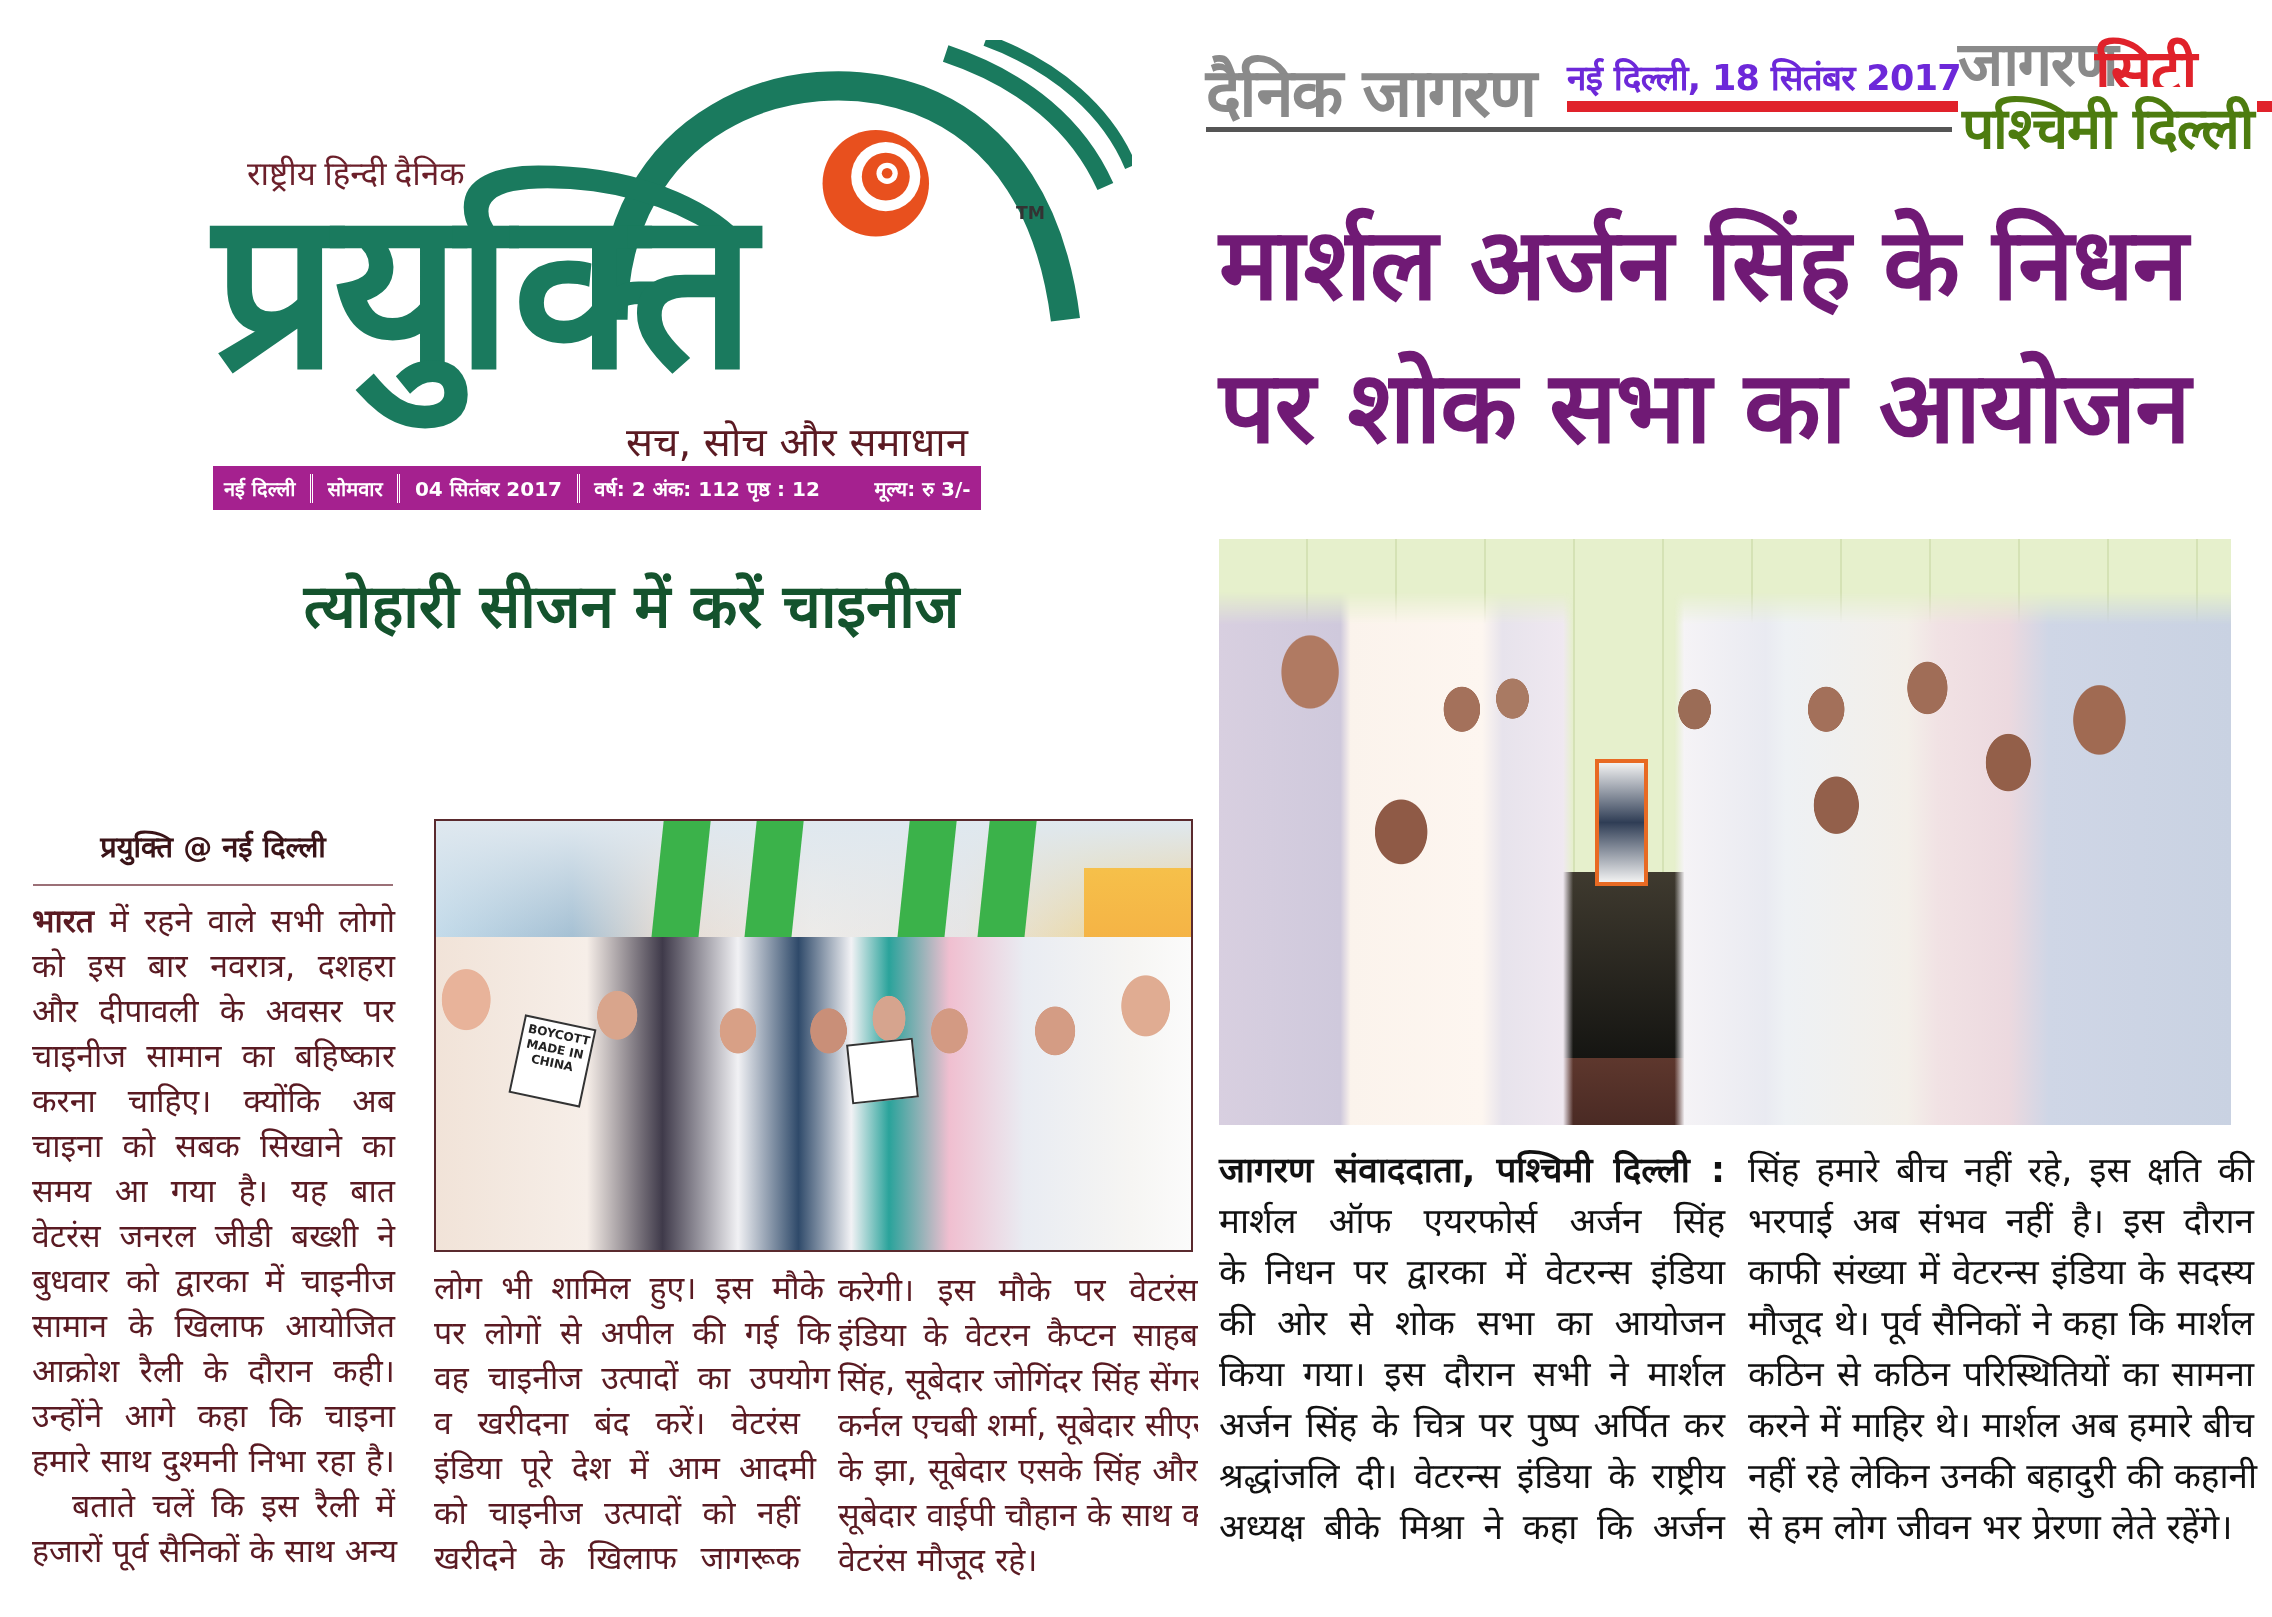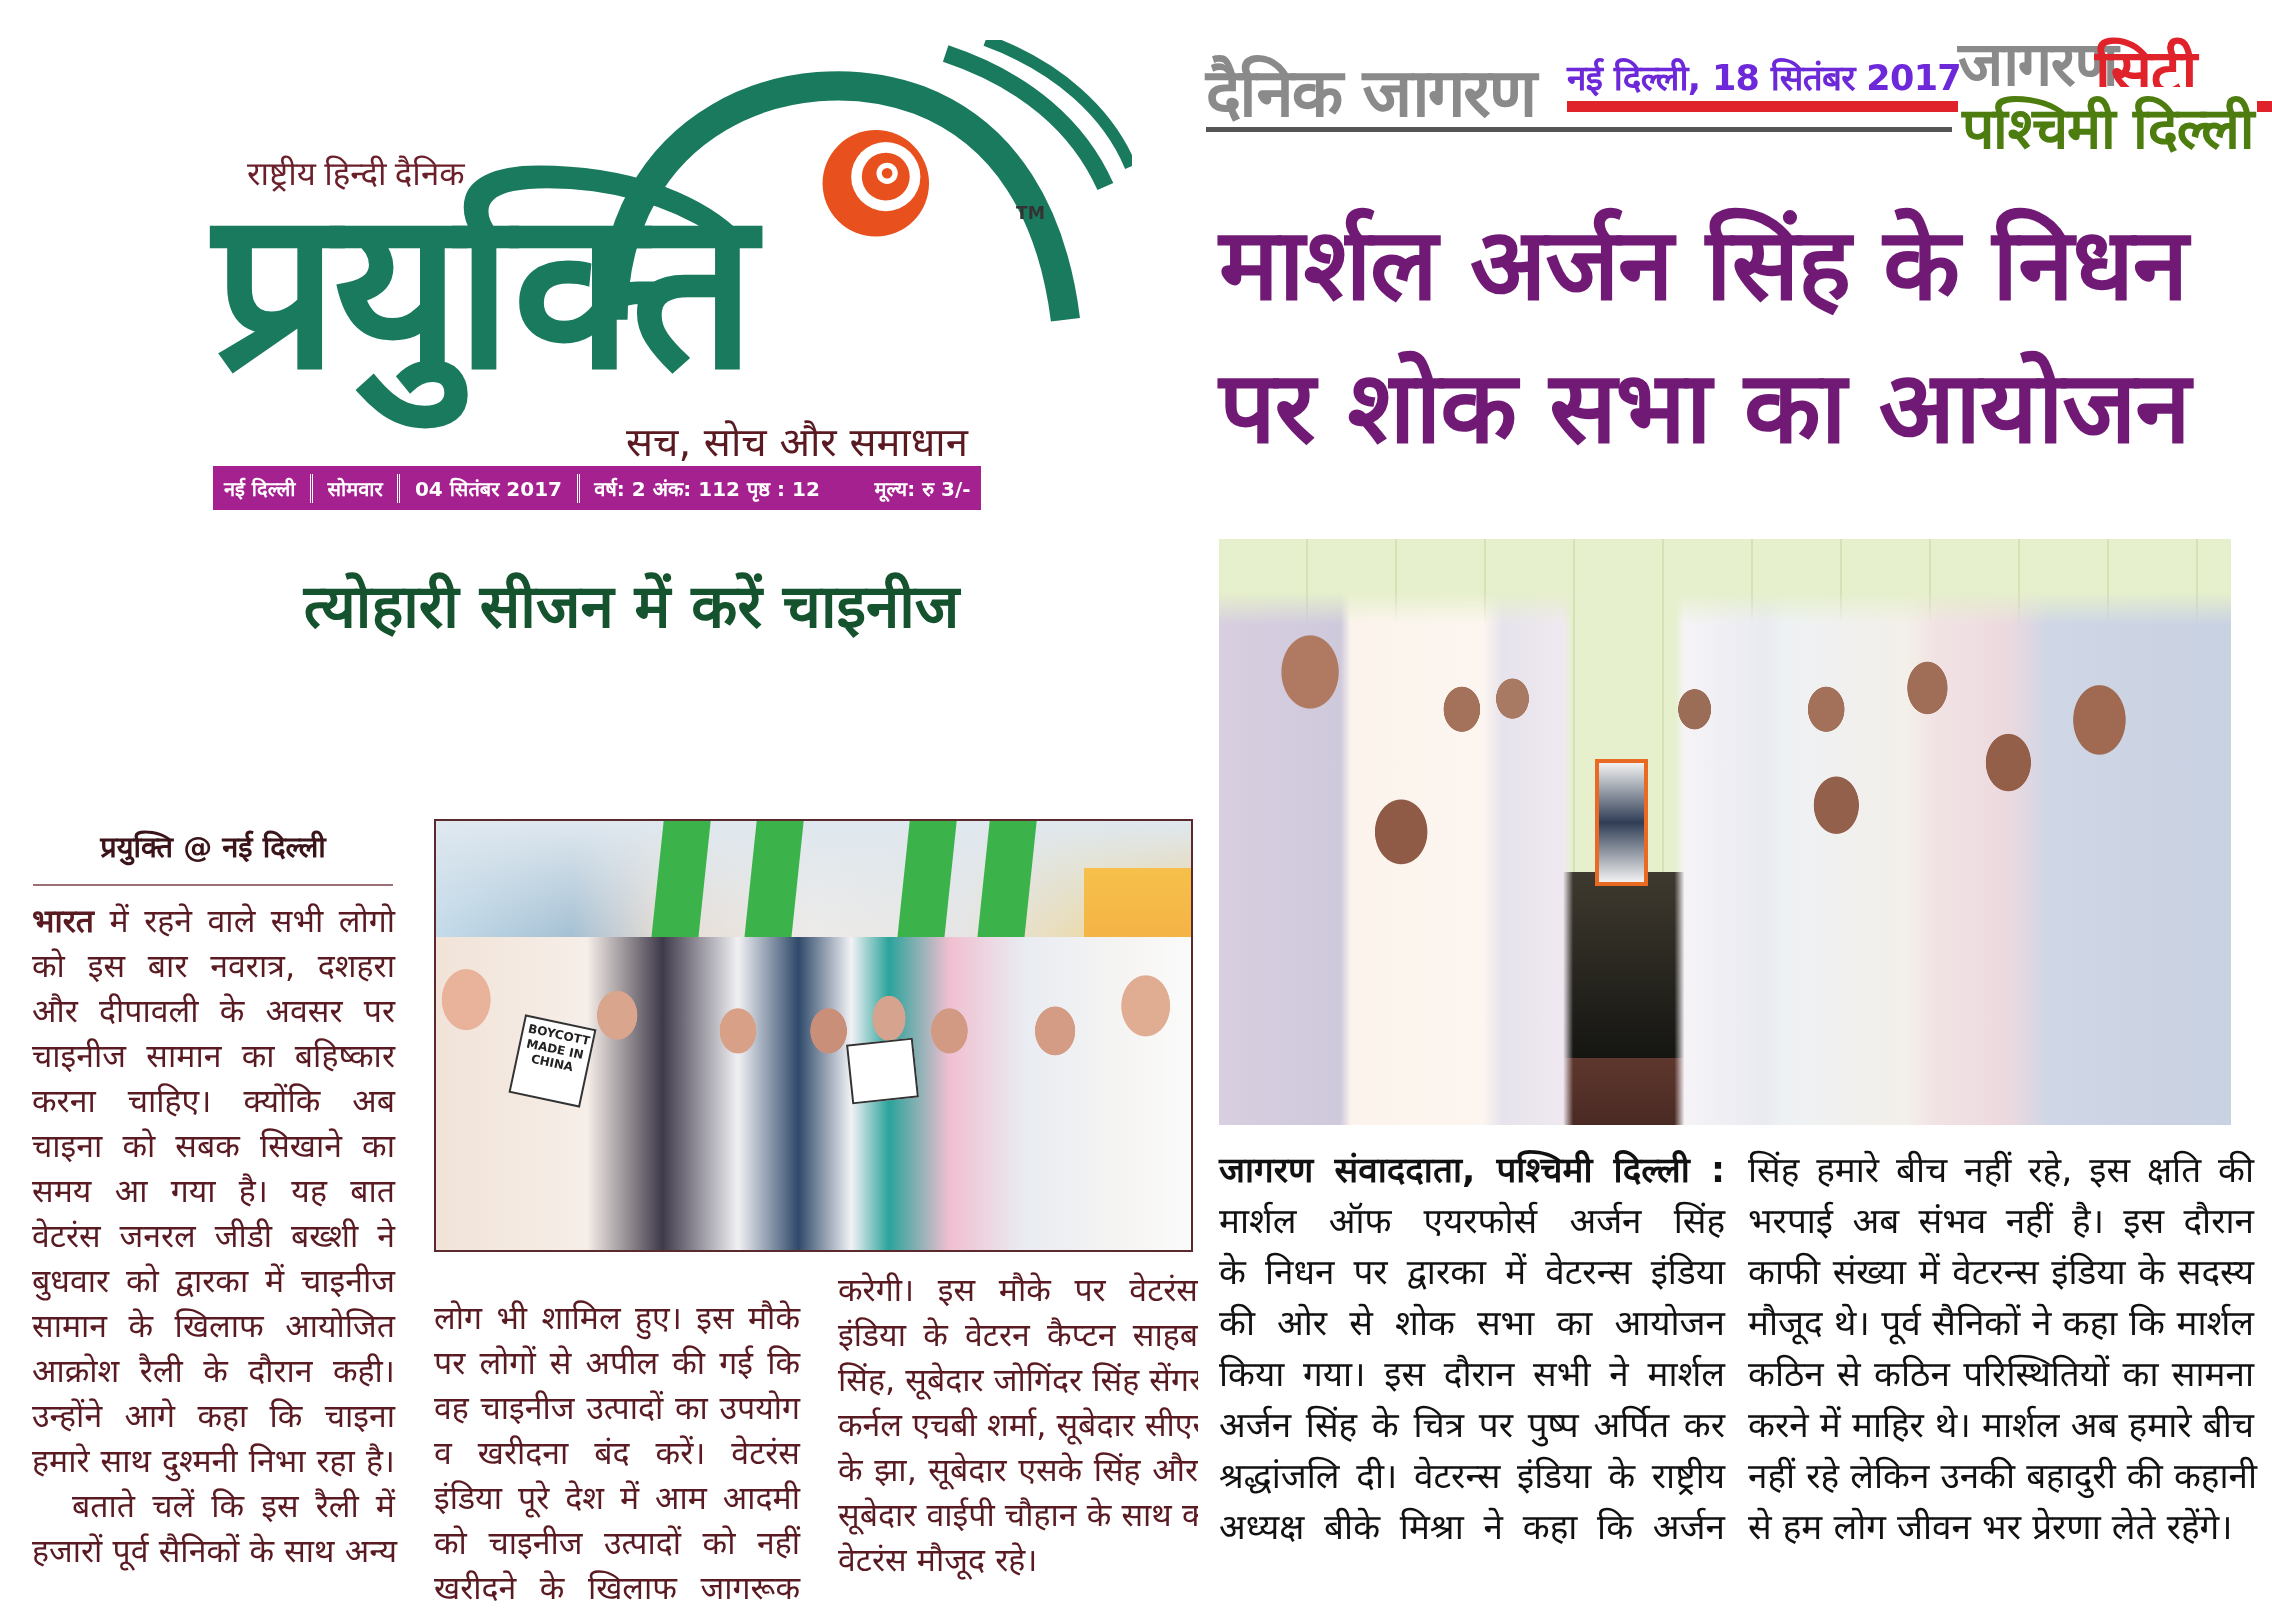--- a/index.html
+++ b/index.html
@@ -18,21 +18,21 @@
   .mh-bar .sep { width: 4px; height: 29px; border-left: 1.3px solid #fff; border-right: 1.3px solid #fff; }
   .mh-bar .price { margin-left: 40px; }
 
   .l-headline { position: absolute; left: 72px; top: 546px; width: 1119px; text-align: center; font-size: 60px; font-weight: bold; color: #14532d; line-height: 120px; white-space: nowrap; }
 
   .l-byline { position: absolute; left: 33px; top: 826px; width: 360px; font-size: 29px; font-weight: bold; color: #3a1418; text-align: center; padding-bottom: 18.6px; border-bottom: 2px solid #9b7077; }
 
   .col { position: absolute; font-size: 32px; line-height: 45px; color: #5a1a22; text-align: justify; text-align-last: justify; }
   .col p { white-space: nowrap; text-align-last: justify; }
   .col-1 { left: 32px; top: 899px; width: 363px; }
-  .col-2 { left: 434px; top: 1296px; width: 366px; }
+  .col-2 { left: 434px; top: 1268px; width: 366px; font-family: Liberation Mono, monospace; }
   .col-3 { left: 838px; top: 1268px; width: 360px; overflow: hidden; }
   .lead { font-weight: bold; }
 
   .photo-l { position: absolute; left: 434px; top: 819px; width: 759px; height: 433px; border: 2.7px solid #5a2a2e; overflow: hidden;
     background:
       linear-gradient(180deg, rgba(255,255,255,0.0) 0%, rgba(255,255,255,0) 100%),
       linear-gradient(90deg, #b9d6e8 0%, #8fb1c9 18%, #e8d7c9 30%, #f2ece6 50%, #e9e4e1 70%, #f0d38a 88%, #f4c56a 100%);
   }
   .pl-flag { position: absolute; top: 0; width: 47px; height: 146px; background: #3bb24a; transform: skewX(-6deg); }
   .pl-sky { position: absolute; left: 0; top: 0; width: 100%; height: 160px; background: linear-gradient(180deg, #dfe8ef, rgba(255,255,255,0)); }

